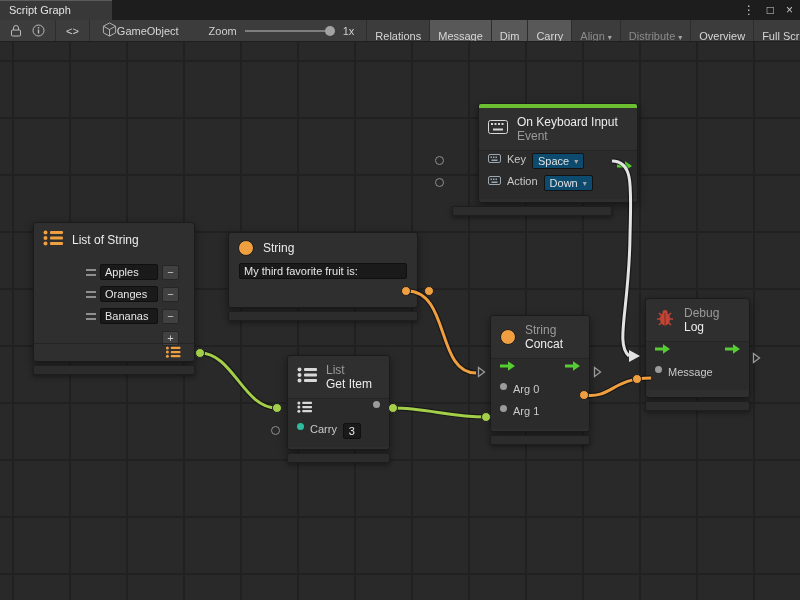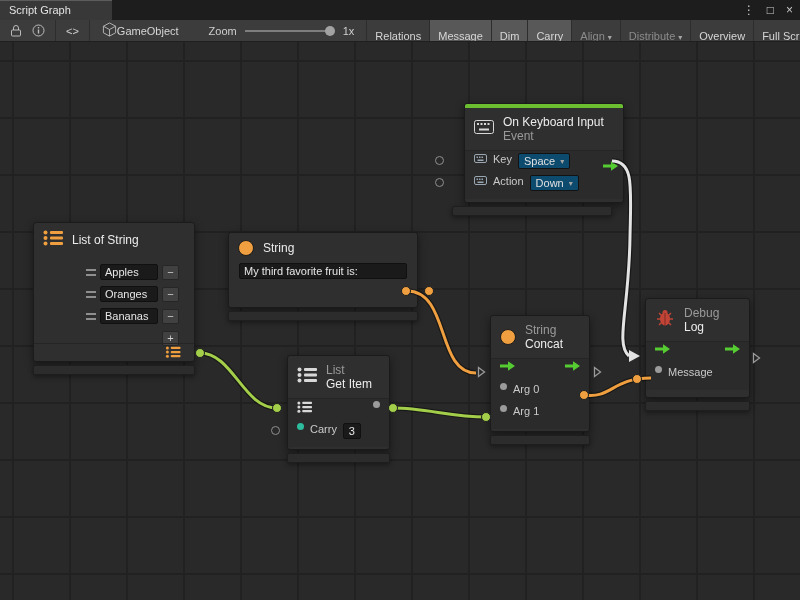--- a/index.html
+++ b/index.html
@@ -124,21 +124,21 @@
           <span>Overview</span>
         </button>
       <button class="tb">
           <span>Full Scr</span>
         </button>
     </div>
   </div>
 
   <div class="canvas">
 
-    <div class="node" style="left:464px;top:61px;width:160px;height:100px">
+    <div class="node" style="left:478px;top:61px;width:160px;height:100px">
       <div class="accent"></div>
       <div class="nhead">
         <span>
           <svg width="20" height="14" viewBox="0 0 20 14">
               <rect x="0.5" y="0.5" width="19" height="13" rx="2" fill="none" stroke="#d8d8d8"></rect>
               <g fill="#d8d8d8">
                 <rect x="3" y="3" width="2" height="2"></rect>
                 <rect x="6.5" y="3" width="2" height="2"></rect>
                 <rect x="10" y="3" width="2" height="2"></rect>
                 <rect x="13.5" y="3" width="2" height="2"></rect>

